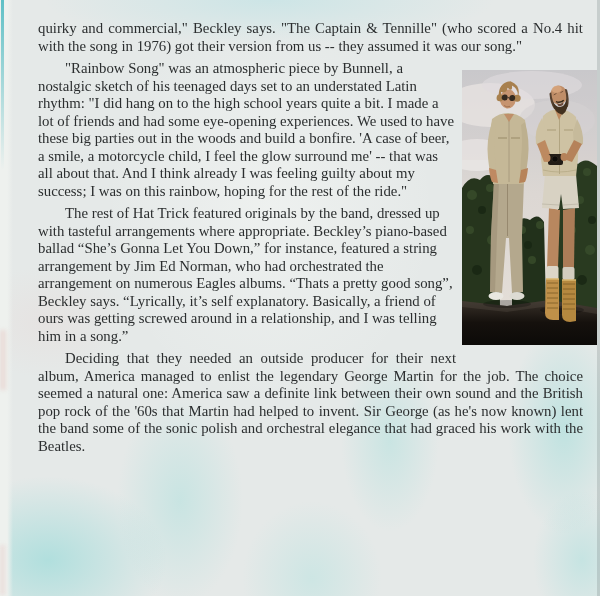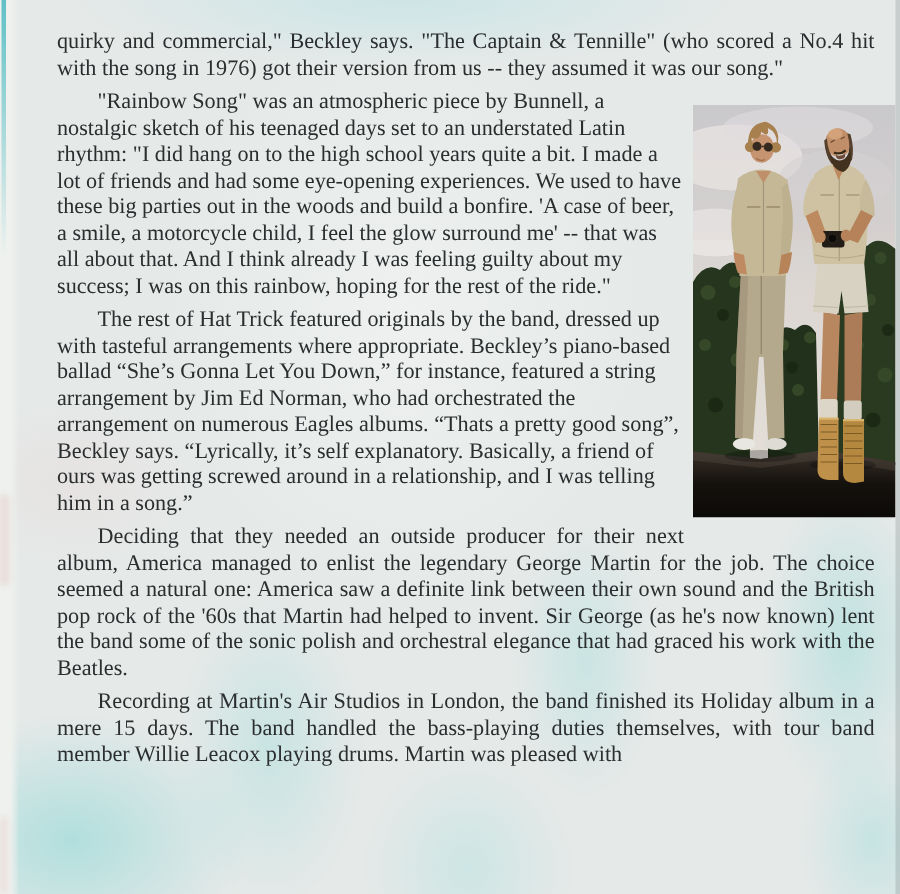--- a/index.html
+++ b/index.html
@@ -177,15 +177,14 @@
             </g>
           </g>
         </svg>
       </span><span>"Rainbow Song" was an atmospheric piece by Bunnell, a nostalgic sketch of his teenaged days set to an understated Latin rhythm: "I did hang on to the high school years quite a bit. I made a lot of friends and had some eye-opening experiences. We used to have these big parties out in the woods and build a bonfire. 'A case of beer, a smile, a motorcycle child, I feel the glow surround me' -- that was all about that. And I think already I was feeling guilty about my success; I was on this rainbow, hoping for the rest of the ride."</span>
     </p>
 
     <p class="ind">The rest of Hat Trick featured originals by the band, dressed up with tasteful arrangements where appropriate. Beckley’s piano-based ballad “She’s Gonna Let You Down,” for instance, featured a string arrangement by Jim Ed Norman, who had orchestrated the arrangement on numerous Eagles albums. “Thats a pretty good song”, Beckley says. “Lyrically, it’s self explanatory. Basically, a friend of ours was getting screwed around in a relationship, and I was telling him in a song.”</p>
 
     <p class="ind jus">Deciding that they needed an outside producer for their next album, America managed to enlist the legendary George Martin for the job. The choice seemed a natural one: America saw a definite link between their own sound and the British pop rock of the '60s that Martin had helped to invent. Sir George (as he's now known) lent the band some of the sonic polish and orchestral elegance that had graced his work with the Beatles.</p>
 
-    <p class="ind jus">Recording at Martin's Air Studios in London, the band finished its Holiday album in a mere 15 days. The band handled the bass-playing duties themselves, with tour band member Willie Leacox playing drums. Martin was pleased with</p>
   </div>
 </div>
 
 </body></html>

